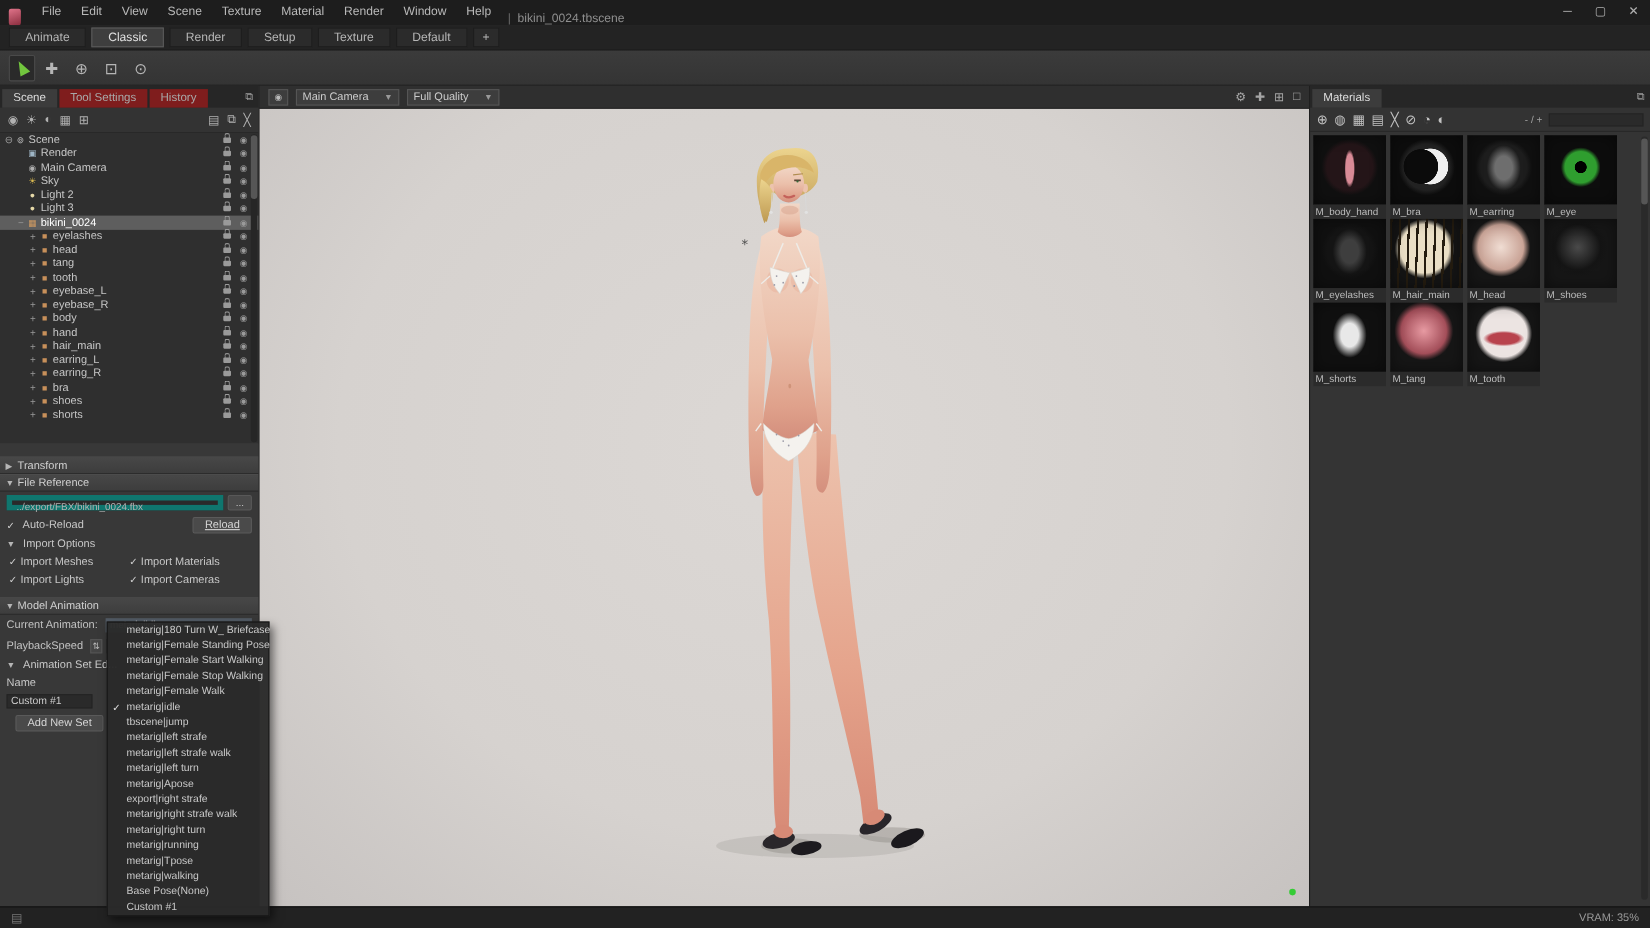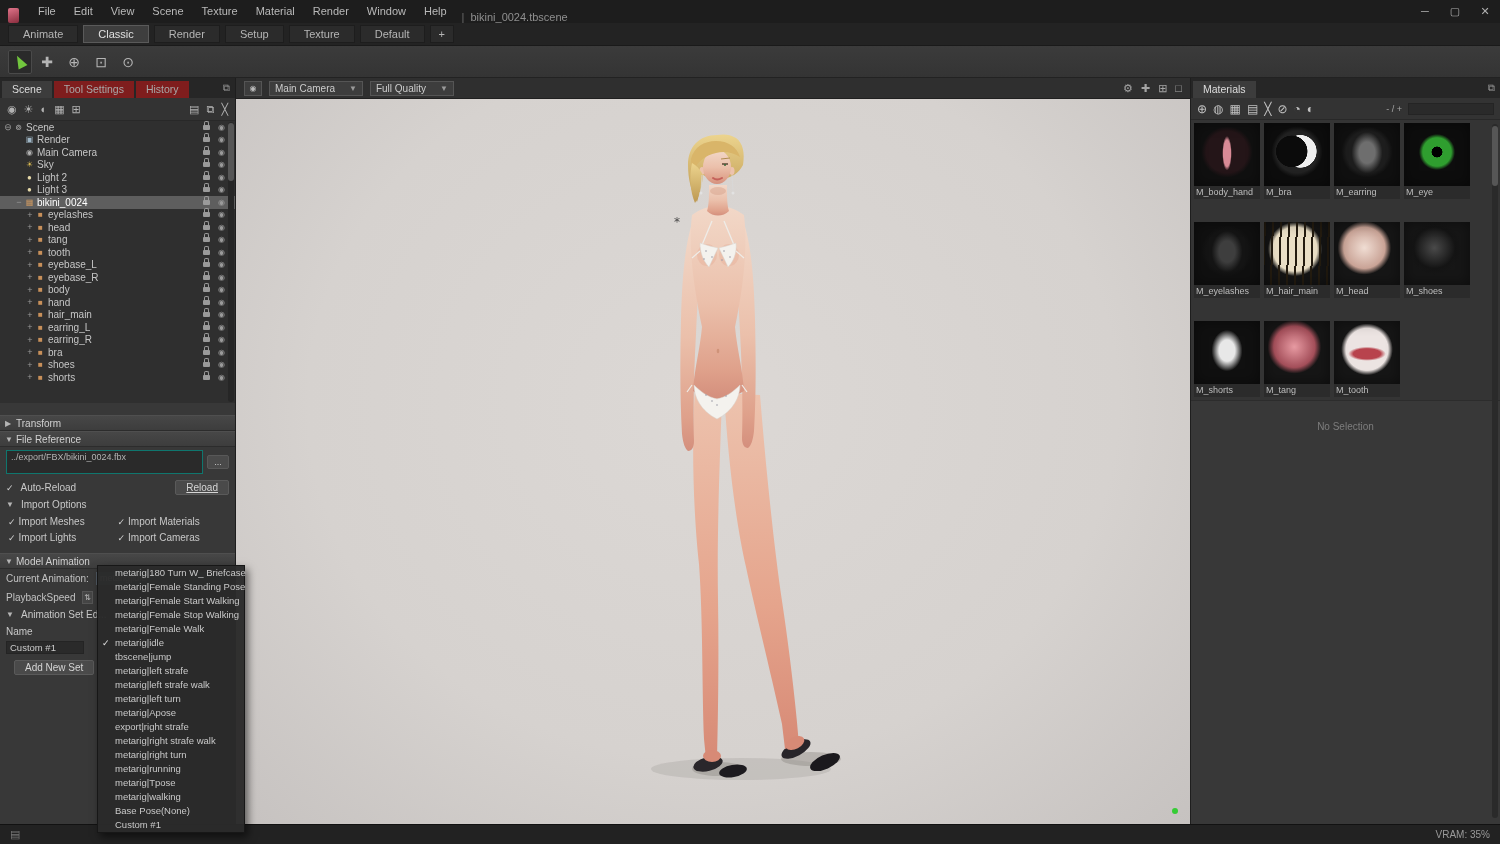--- a/index.html
+++ b/index.html
@@ -47,21 +47,21 @@
   .row-lock::before{content:'';position:absolute;left:1px;top:-4px;width:3px;height:4px;border:1px solid #9a9a9a;border-bottom:none;border-radius:2px 2px 0 0;}
   .row-eye{font-size:8px;color:#9a9a9a;margin-right:10px;flex:0 0 auto;}
   .tree-scroll{position:absolute;right:1px;top:1px;bottom:1px;width:6px;background:#262626;border-radius:3px;}
   .tree-thumb{position:absolute;right:1px;top:2px;width:6px;height:58px;background:#565656;border-radius:3px;}
 
   
   .props{flex:1;background:#383838;font-size:10px;overflow:hidden;position:relative;padding-top:12px;}
   .sec-header{height:16px;display:flex;align-items:center;padding:0 5px;background:linear-gradient(#474747,#3d3d3d);border-top:1px solid #4f4f4f;border-bottom:1px solid #2c2c2c;color:#d0d0d0;}
   .sec-arrow{width:11px;font-size:8px;color:#b5b5b5;}
   .prow{display:flex;align-items:center;padding:3px 6px;gap:4px;}
-  .path-input{flex:1;height:24px;line-height:13px;background:#2a2a2a;border:1px solid #0f766e;color:#b2b2b2;padding:0 4px;font-size:9px;}
+  .path-input{flex:1;height:14px;line-height:13px;background:#2a2a2a;border:5px solid #0f766e;color:#b2b2b2;padding:0 4px;font-size:9px;}
   .browse-btn{width:22px;height:14px;line-height:12px;text-align:center;background:#4a4a4a;border:1px solid #585858;border-radius:2px;font-size:9px;color:#ccc;}
   .check{color:#d2d2d2;margin-right:3px;font-size:9px;}
   .btn{background:#4a4a4a;border:1px solid #5a5a5a;border-radius:2px;color:#d5d5d5;padding:1px 10px;font-size:10px;}
   .reload-btn{margin-left:auto;text-decoration:underline;}
   .import-grid{display:grid;grid-template-columns:1fr 1fr;row-gap:5px;padding:3px 8px 6px;}
   .anim-label{width:86px;color:#c2c2c2;}
   .anim-value{flex:1;height:13px;line-height:13px;background:#515a64;color:#eee;padding:0 4px;font-size:9px;}
   .stepper{width:11px;height:13px;line-height:12px;text-align:center;background:#454545;border:1px solid #555;font-size:8px;color:#bbb;}
   .mini-input{height:13px;background:#2a2a2a;border:1px solid #242424;color:#ccc;padding:0 3px;font-size:9.5px;}
   .name-input{width:78px;}
@@ -82,21 +82,21 @@
   .vp-top-icon{font-size:11px;color:#a5a5a5;}
   .vp-canvas{flex:1;position:relative;background:radial-gradient(ellipse at 50% 42%,#dcd8d5 0%,#d4d0cd 60%,#c6c2c0 100%);overflow:hidden;}
   .render-dot{position:absolute;right:12px;bottom:10px;width:6px;height:6px;border-radius:50%;background:#35cc35;}
 
   
   .right-panel{position:absolute;top:78px;left:1190px;right:0;bottom:20px;background:#343434;border-left:1px solid #1e1e1e;display:flex;flex-direction:column;}
   .mat-toolbar{height:22px;display:flex;align-items:center;gap:6px;padding:0 6px;background:#333;border-bottom:1px solid #282828;}
   .mt-icon{font-size:12px;color:#c2c2c2;}
   .mt-zoom{margin-left:auto;font-size:9px;color:#a5a5a5;}
   .mt-input{width:86px;height:12px;background:#2a2a2a;border:1px solid #242424;}
-  .mat-grid{display:flex;flex-wrap:wrap;gap:23px 4px;padding:3px 10px 3px 3px;align-content:flex-start;}
+  .mat-grid{display:flex;flex-wrap:wrap;gap:0 4px;padding:3px 10px 3px 3px;align-content:flex-start;}
   .mat-cell{width:66px;}
   .mat-thumb{width:66px;height:63px;background:#111;box-shadow:inset 0 0 14px rgba(0,0,0,0.45);}
   .mat-label{height:13px;line-height:13px;background:#2b2b2b;color:#bdbdbd;font-size:9px;padding-left:2px;white-space:nowrap;overflow:hidden;}
   .mat-empty{flex:1;position:relative;border-top:1px solid #2c2c2c;background:#383838;}
   .no-selection{position:absolute;top:20px;left:0;right:0;text-align:center;color:#7d7d7d;font-size:10px;}
   .panel-scroll{position:absolute;right:2px;top:46px;bottom:6px;width:6px;background:#2a2a2a;border-radius:3px;}
   .panel-thumb{position:absolute;right:2px;top:48px;width:6px;height:60px;background:#565656;border-radius:3px;}
 
   
   .statusbar{position:absolute;left:0;right:0;bottom:0;height:20px;background:#222;border-top:1px solid #121212;display:flex;align-items:center;padding:0 10px;}
@@ -578,23 +578,20 @@
         </div>
         <div class="mat-cell">
           <div class="mat-thumb" style="background: radial-gradient(circle at 46% 41%, rgb(231, 154, 162) 0%, rgb(163, 78, 89) 40%, rgb(22, 22, 22) 52%);"></div>
           <div class="mat-label">M_tang</div>
         </div>
         <div class="mat-cell">
           <div class="mat-thumb" style="background: radial-gradient(46% 18% at 50% 52%, rgb(184, 67, 77) 0px, rgb(184, 67, 77) 45%, transparent 62%), radial-gradient(circle at 50% 45%, rgb(236, 228, 226) 0px, rgb(236, 228, 226) 44%, rgb(22, 22, 22) 54%);"></div>
           <div class="mat-label">M_tooth</div>
         </div>
       </div>
-    <div class="mat-empty">
-      <div class="no-selection">No Selection</div>
-    </div>
     <div class="panel-scroll"></div>
     <div class="panel-thumb"></div>
   </div>
 
   <div class="statusbar">
     <span class="sb-icon">▤</span>
     <span class="vram">VRAM: 35%</span>
   </div>
 
 </div>

